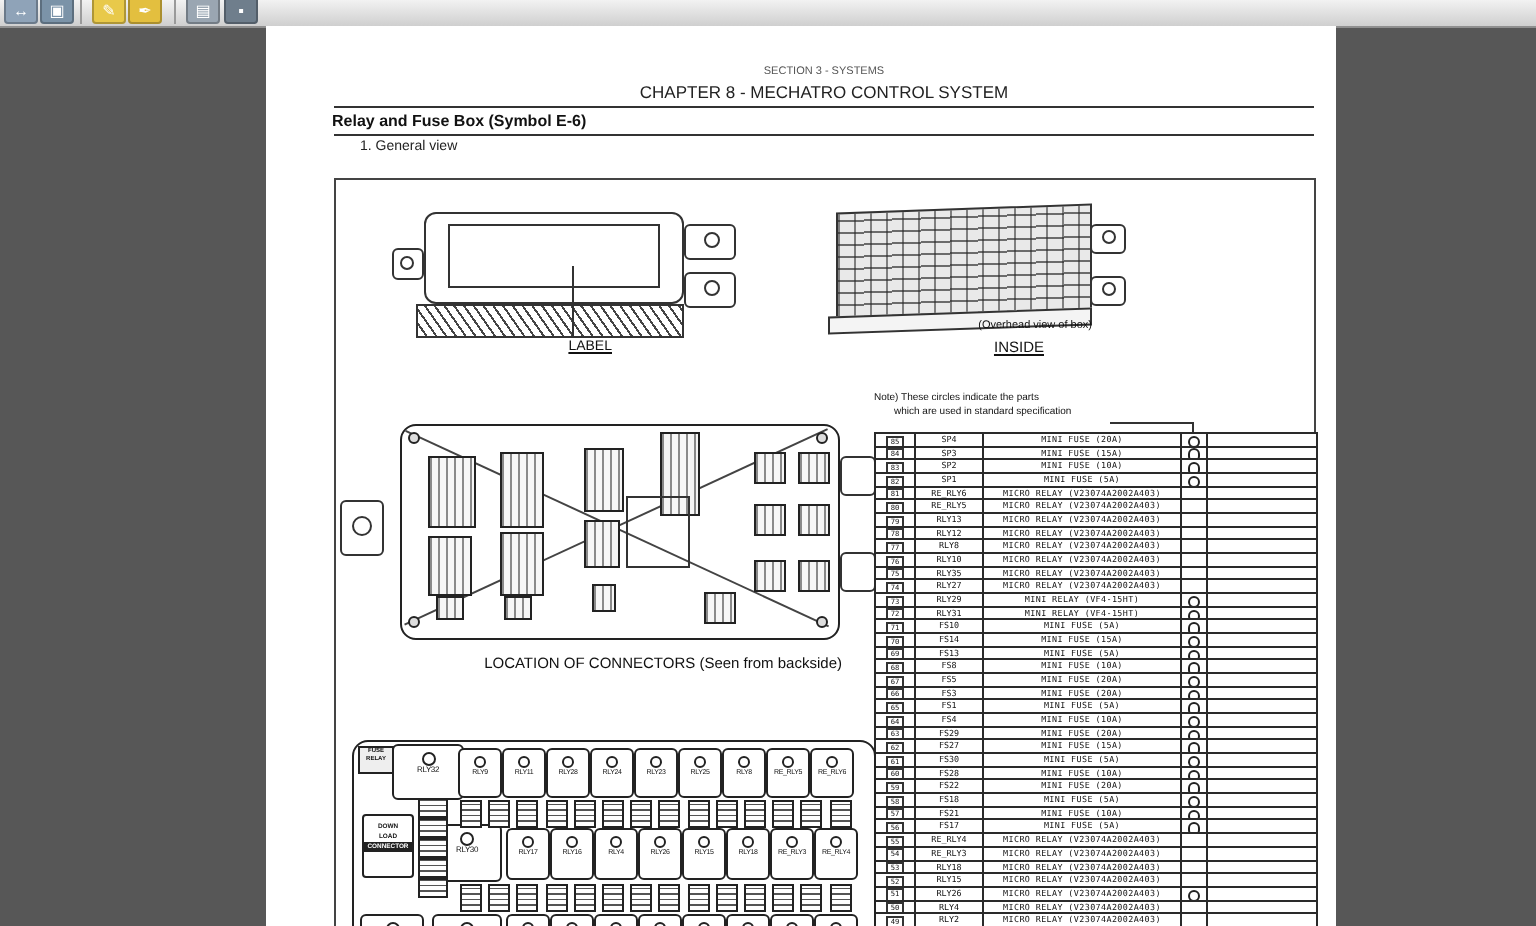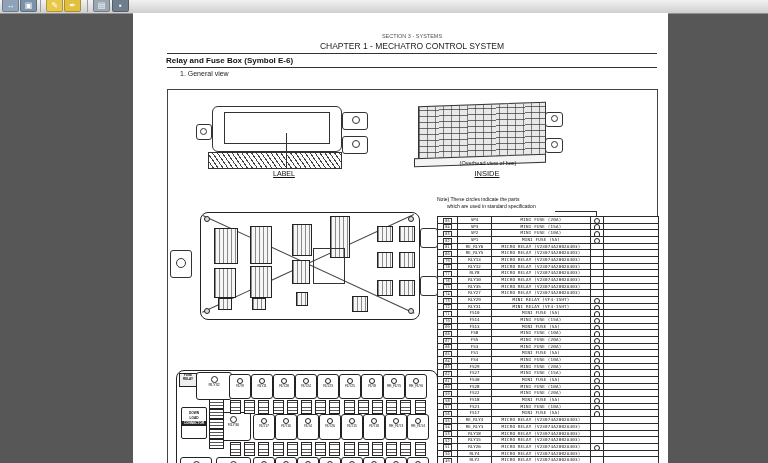--- a/index.html
+++ b/index.html
@@ -26,21 +26,21 @@
   .figbox{position:absolute;left:167px;top:89px;width:489px;height:374px;
           border:1px solid #444;border-bottom:none;}
   
   .lbl-outer{position:absolute;left:212px;top:106px;width:128px;height:44px;
              border:1.2px solid #333;border-radius:6px;background:#fff;}
   .lbl-inner{position:absolute;left:224px;top:112px;width:104px;height:30px;border:1px solid #333;}
   .lbl-hatch{position:absolute;left:208px;top:152px;width:132px;height:15px;border:1px solid #333;
              background:repeating-linear-gradient(55deg,#fff 0 3px,#444 3px 4px);}
   .lbl-tab{position:absolute;border:1px solid #333;border-radius:3px;background:#fff;}
   .hole{position:absolute;border:1px solid #333;border-radius:50%;background:#fff;}
-  .caption{position:absolute;color:#111;text-align:center;}
+  .caption{position:absolute;color:#111;text-align:right;}
   .underlined{text-decoration:underline;}
   
   .ins-box{position:absolute;left:418px;top:104px;width:126px;height:52px;
            border:1.2px solid #333;background:
            repeating-linear-gradient(90deg,rgba(40,40,40,.55) 0 1px,transparent 1px 8px),
            repeating-linear-gradient(0deg,rgba(40,40,40,.65) 0 1px,transparent 1px 6px),#e9e9e9;
            transform:skewY(-2deg);}
   .ins-base{position:absolute;left:414px;top:156px;width:130px;height:7px;
             border:1px solid #333;background:#f4f4f4;transform:skewY(-2deg);}
   
@@ -93,21 +93,21 @@
       <div class="tbicon" style="left: 64px; background: rgb(227, 191, 63); border: 1px solid rgba(0, 0, 0, 0.25);">✒</div>
       <div class="tbicon" style="left: 93px; background: rgb(154, 166, 178); border: 1px solid rgba(0, 0, 0, 0.25);">▤</div>
       <div class="tbicon" style="left: 112px; background: rgb(111, 126, 140); border: 1px solid rgba(0, 0, 0, 0.25);">▪</div>
       <div class="tbsep" style="left: 40px;"></div>
       <div class="tbsep" style="left: 87px;"></div>
     </div>
 
   <div class="page"></div>
 
   <div class="hdr-section">SECTION 3 - SYSTEMS</div>
-  <div class="hdr-chapter">CHAPTER 1 - MECHATRO CONTROL SYSTEM</div>
+  <div class="hdr-chapter">CHAPTER 8 - MECHATRO CONTROL SYSTEM</div>
   <div class="hline" style="left:167px;top:53px;width:490px;"></div>
   <div class="hdr-title">Relay and Fuse Box (Symbol E-6)</div>
   <div class="hline" style="left:167px;top:67px;width:490px;"></div>
   <div class="hdr-general">1. General view</div>
 
   <div class="figbox"></div>
 
   <div class="lbl-outer"></div>
   <div class="lbl-inner"></div>
   <div class="lbl-hatch"></div>
@@ -153,20 +153,21 @@
       <div class="conn" style="left: 377px; top: 252px; width: 14px; height: 14px;"></div>
       <div class="conn" style="left: 399px; top: 252px; width: 14px; height: 14px;"></div>
       <div class="conn" style="left: 377px; top: 280px; width: 14px; height: 14px;"></div>
       <div class="conn" style="left: 399px; top: 280px; width: 14px; height: 14px;"></div>
       <div class="conn" style="left: 218px; top: 298px; width: 12px; height: 10px;"></div>
       <div class="conn" style="left: 252px; top: 298px; width: 12px; height: 10px;"></div>
       <div class="conn" style="left: 296px; top: 292px; width: 10px; height: 12px;"></div>
       <div class="conn" style="left: 352px; top: 296px; width: 14px; height: 14px;"></div>
     </div>
   <div class="abs" style="left:313px;top:248px;width:30px;height:34px;border:1px solid #333;"></div>
+  <div class="caption" style="left:197px;top:327px;width:224px;font-size:7.5px;">LOCATION OF CONNECTORS (Seen from backside)</div>
 
   <div class="note">
     <div>Note) These circles indicate the parts</div>
     <div class="in2">which are used in standard specification</div>
   </div>
   <div class="hline" style="left:555px;top:211px;width:42px;"></div>
   <div class="vline" style="left:596px;top:211px;height:5px;"></div>
 
   <div id="relay-table">
       <div class="trow">

